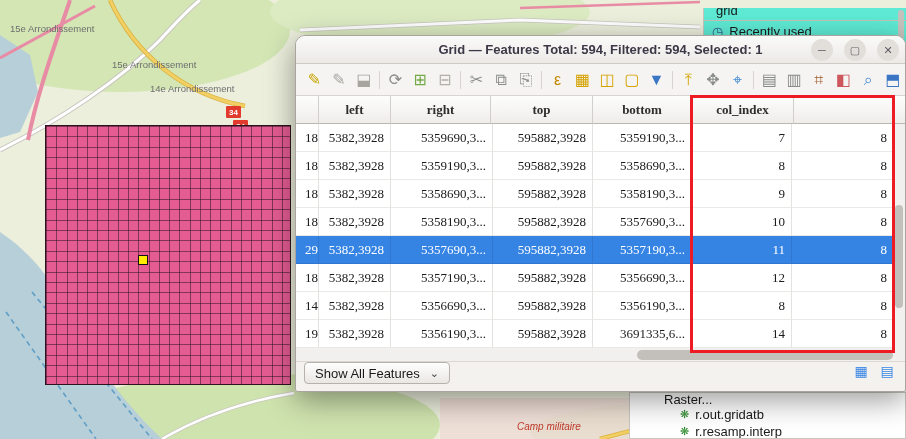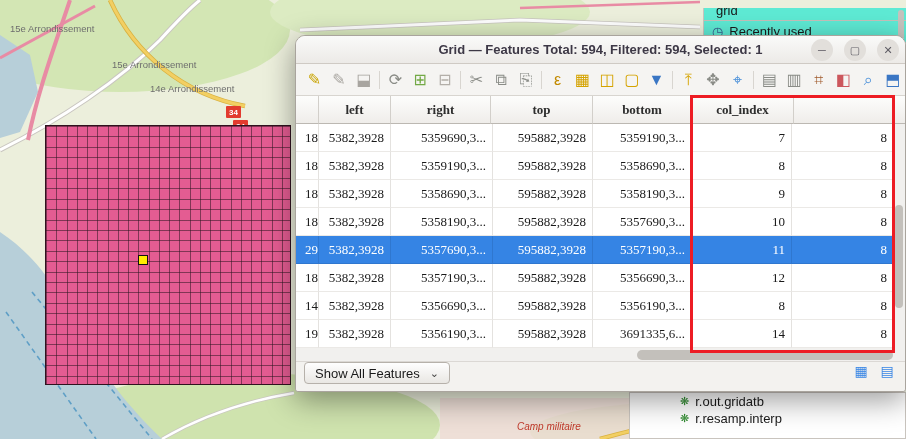--- a/index.html
+++ b/index.html
@@ -147,20 +147,21 @@
       <span>grid</span>
     </div>
     <div class="recent-row">
       <span class="clock">◷</span>
       <span>Recently used</span>
     </div>
     <div class="ptop-scroll"></div>
   </div>
 
   <div class="panel-bottom">
+    <div class="pt-group">Raster...</div>
     <div id="toolbox-items">
         <div class="pt-item">
           <span class="pt-icon">❋</span>
           <span>r.out.gridatb</span>
         </div>
         <div class="pt-item">
           <span class="pt-icon">❋</span>
           <span>r.resamp.interp</span>
         </div>
       </div>

